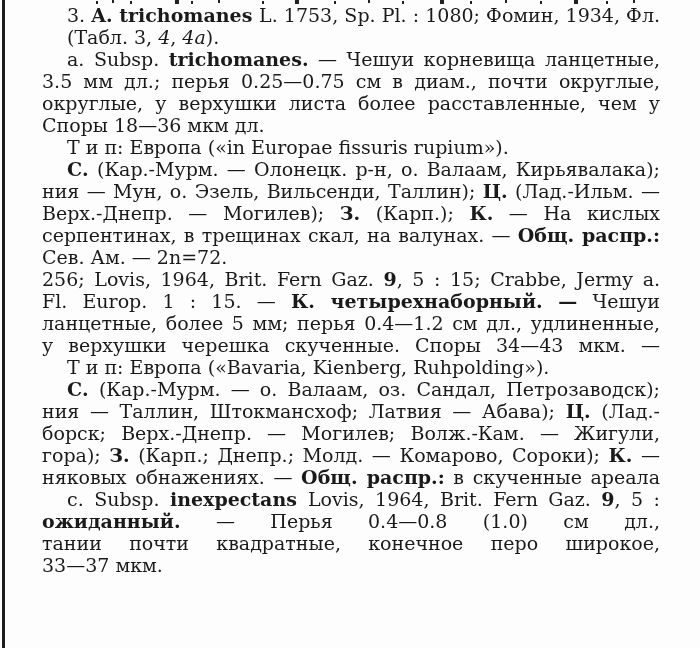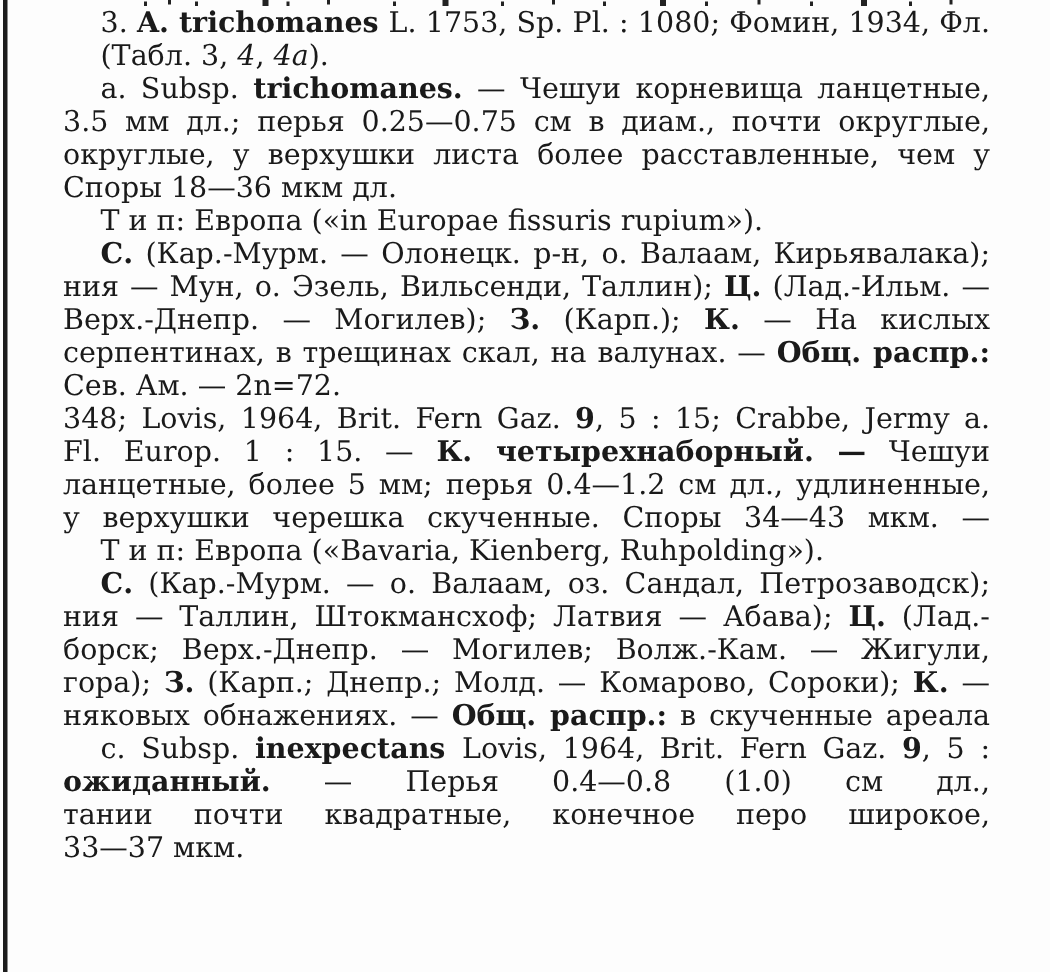--- a/index.html
+++ b/index.html
@@ -57,21 +57,21 @@
     <div class="line indent"><span class="r-n">a. Subsp. </span><span class="r-b">trichomanes.</span><span class="r-n"> — Чешуи корневища ланцетные, меньше</span></div>
     <div class="line"><span class="r-n">3.5 мм дл.; перья 0.25—0.75 см в диам., почти округлые, реже удлиненно-</span></div>
     <div class="line"><span class="r-n">округлые, у верхушки листа более расставленные, чем у основания.</span></div>
     <div class="line last"><span class="r-n">Споры 18—36 мкм дл.</span></div>
     <div class="line indent last"><span class="r-n">Т и п: Европа («in Europae fissuris rupium»).</span></div>
     <div class="line indent"><span class="r-b">С.</span><span class="r-n"> (Кар.-Мурм. — Олонецк. р-н, о. Валаам, Кирьявалака); </span><span class="r-b">П.</span><span class="r-n"> (Эсто-</span></div>
     <div class="line"><span class="r-n">ния — Мун, о. Эзель, Вильсенди, Таллин); </span><span class="r-b">Ц.</span><span class="r-n"> (Лад.-Ильм. — Сандал;</span></div>
     <div class="line"><span class="r-n">Верх.-Днепр. — Могилев); </span><span class="r-b">З.</span><span class="r-n"> (Карп.); </span><span class="r-b">К.</span><span class="r-n"> — На кислых горных породах,</span></div>
     <div class="line"><span class="r-n">серпентинах, в трещинах скал, на валунах. — </span><span class="r-b">Общ. распр.:</span><span class="r-n"> Евразия;</span></div>
     <div class="line last"><span class="r-n">Сев. Ам. — 2n=72.</span></div>
-    <div class="line"><span class="r-n">348; Lovis, 1964, Brit. Fern Gaz. </span><span class="r-b">9</span><span class="r-n">, 5 : 15; Crabbe, Jermy a. Lovis, 1964,</span></div>
+    <div class="line"><span class="r-n">256; Lovis, 1964, Brit. Fern Gaz. </span><span class="r-b">9</span><span class="r-n">, 5 : 15; Crabbe, Jermy a. Lovis, 1964,</span></div>
     <div class="line"><span class="r-n">Fl. Europ. 1 : 15. — </span><span class="r-b">К. четырехнаборный. —</span><span class="r-n"> Чешуи корневища линейно-</span></div>
     <div class="line"><span class="r-n">ланцетные, более 5 мм; перья 0.4—1.2 см дл., удлиненные, кожистые,</span></div>
     <div class="line last"><span class="r-n">у верхушки черешка скученные. Споры 34—43 мкм. — 2n=144.</span></div>
     <div class="line indent last"><span class="r-n">Т и п: Европа («Bavaria, Kienberg, Ruhpolding»).</span></div>
     <div class="line indent"><span class="r-b">С.</span><span class="r-n"> (Кар.-Мурм. — о. Валаам, оз. Сандал, Петрозаводск); </span><span class="r-b">П.</span><span class="r-n"> (Эсто-</span></div>
     <div class="line"><span class="r-n">ния — Таллин, Штокмансхоф; Латвия — Абава); </span><span class="r-b">Ц.</span><span class="r-n"> (Лад.-Ильм. — Из-</span></div>
     <div class="line"><span class="r-n">борск; Верх.-Днепр. — Могилев; Волж.-Кам. — Жигули, Бахилова</span></div>
     <div class="line"><span class="r-n">гора); </span><span class="r-b">З.</span><span class="r-n"> (Карп.; Днепр.; Молд. — Комарово, Сороки); </span><span class="r-b">К.</span><span class="r-n"> — На извест-</span></div>
     <div class="line"><span class="r-n">няковых обнажениях. — </span><span class="r-b">Общ. распр.:</span><span class="r-n"> в скученные ареала типового под-</span></div>
     <div class="line indent"><span class="r-n">c. Subsp. </span><span class="r-b">inexpectans </span><span class="r-n">Lovis, 1964, Brit. Fern Gaz. </span><span class="r-b">9</span><span class="r-n">, 5 : 155. — </span><span class="r-b">К. не-</span></div>

